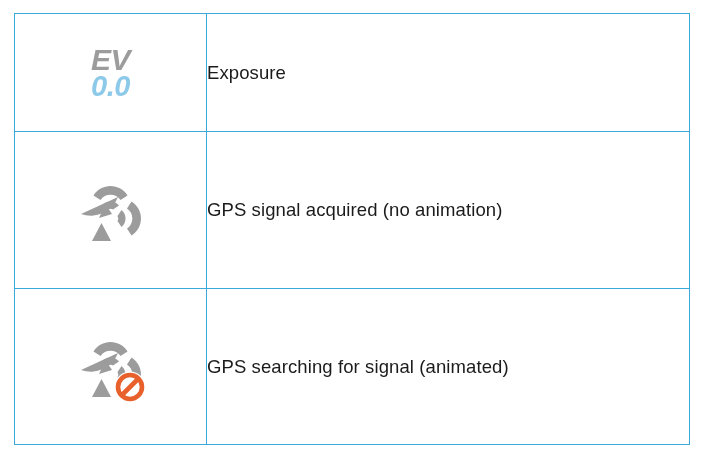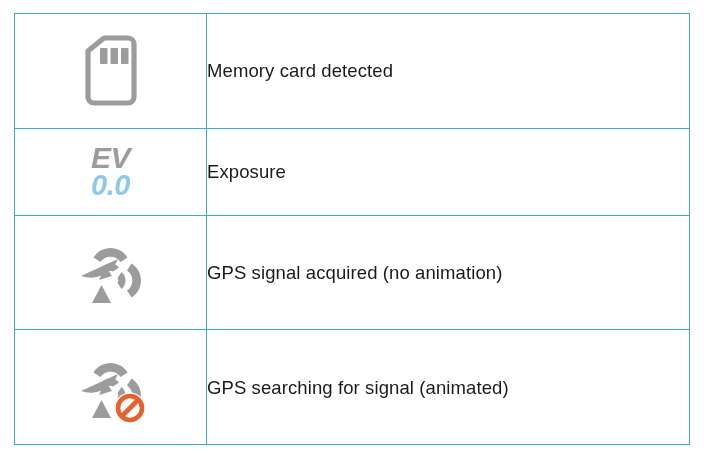--- a/index.html
+++ b/index.html
@@ -73,35 +73,20 @@
     color: #8dc9e9;
     letter-spacing: -0.5px;
   }
 </style>
 </head>
 <body>
 
 <table id="icon-table">
   <tbody>
 
-    <tr>
-      <td class="icon-cell">
-        <div class="icon-wrap">
-          <svg width="62" height="72" viewBox="0 0 62 72" aria-hidden="true">
-            <path d="M8 16 L24 3 L48 3 A6 6 0 0 1 54 9 L54 62 A6 6 0 0 1 48 68 L14 68 A6 6 0 0 1 8 62 Z" fill="none" stroke="#9c9c9c" stroke-width="5.2" stroke-linejoin="round"></path>
-            <rect x="20" y="13" width="7.5" height="16" rx="1" fill="#9c9c9c"></rect>
-            <rect x="30.5" y="13" width="7.5" height="16" rx="1" fill="#9c9c9c"></rect>
-            <rect x="41" y="13" width="7.5" height="16" rx="1" fill="#9c9c9c"></rect>
-          </svg>
-        </div>
-      </td>
-      <td class="label-cell">
-        <span class="row-label">Memory card detected</span>
-      </td>
-    </tr>
 
     <tr>
       <td class="icon-cell">
         <div class="icon-wrap">
           <div class="ev-block">
             <span class="ev-top">EV</span>
             <span class="ev-bot">0.0</span>
           </div>
         </div>
       </td>

